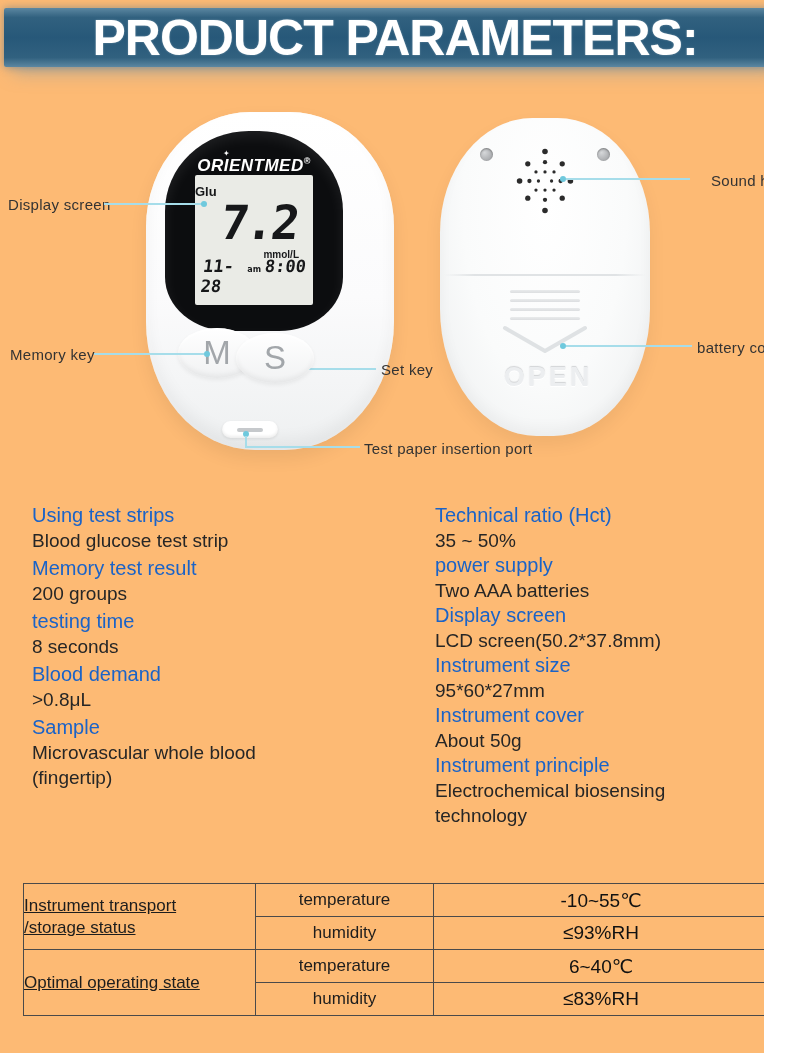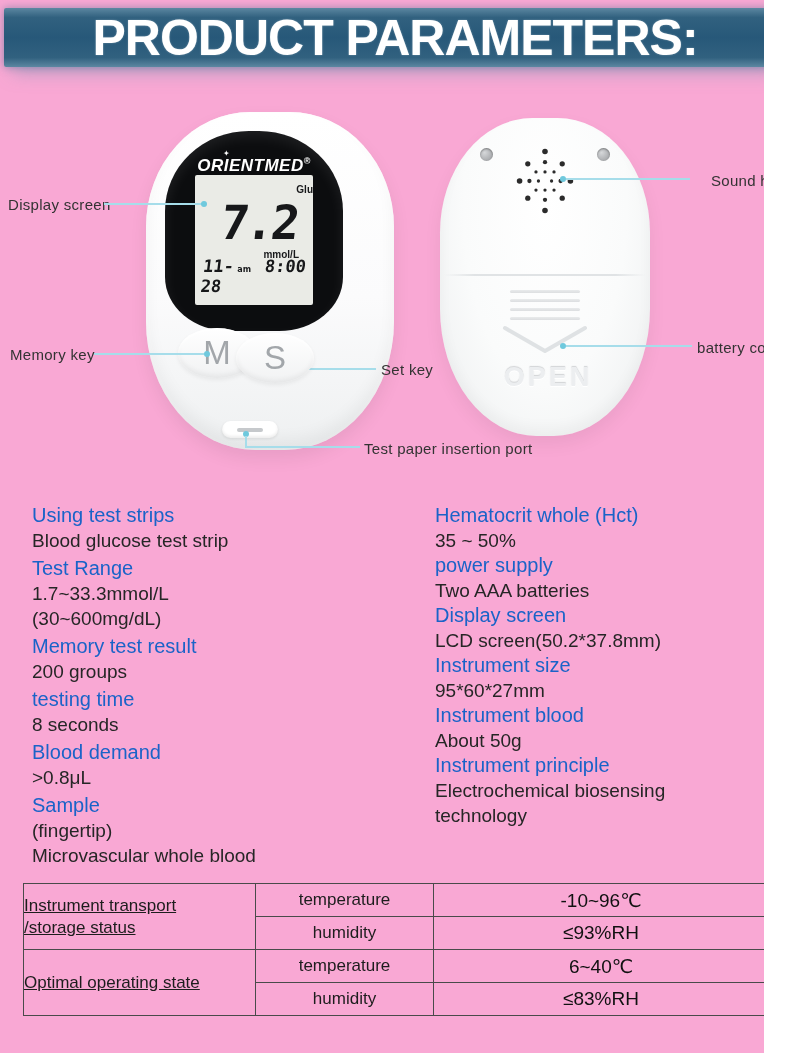--- a/index.html
+++ b/index.html
@@ -1,16 +1,16 @@
 <!DOCTYPE html>
 <html><head>
 <meta charset="utf-8">
 <style>
   html,body{margin:0;padding:0;background:#ffffff;}
-  .page{position:relative;width:764px;height:1053px;background:#f9a8d4;overflow:hidden;
+  .page{position:relative;width:764px;height:1053px;background:#fdba74;overflow:hidden;
         font-family:"Liberation Sans","DejaVu Sans",sans-serif;}
 
   
   .title-bar{position:absolute;left:4px;top:8px;width:782px;height:59px;
     background:linear-gradient(180deg,#5c87a1 0%,#31617f 16%,#275879 50%,#31617f 84%,#5c87a1 100%);
     border-radius:2px;
     box-shadow:0 0 9px rgba(70,110,140,.55),0 14px 18px -9px rgba(110,150,180,.5);
     display:flex;align-items:center;justify-content:center;}
   .title-bar span{color:#ffffff;font-size:50px;font-weight:bold;letter-spacing:-1px;
     text-shadow:0 0 2px rgba(255,255,255,.35);}
@@ -28,28 +28,28 @@
     box-shadow:inset 0 -10px 16px rgba(0,0,0,.05),inset 0 4px 8px rgba(255,255,255,.8),0 8px 18px rgba(0,0,0,.07);}
   .panel{position:absolute;left:19px;top:19px;width:178px;height:200px;background:#0c0d0f;
     border-radius:84px 84px 64px 64px / 80px 80px 54px 54px;
     box-shadow:inset 0 6px 14px rgba(255,255,255,.08);}
   .logo{position:relative;margin-top:25px;text-align:center;color:#fff;font-style:italic;
     font-weight:bold;font-size:17px;letter-spacing:.5px;}
   .logo sup{font-size:9px;font-style:normal;}
   .logo-star{position:absolute;left:58px;top:-7px;font-size:8px;font-style:normal;color:#fff;}
   .lcd{position:absolute;left:30px;top:44px;width:118px;height:130px;background:#eaebe6;
     border-radius:2px;color:#17181a;}
-  .lcd-glu{margin-top:9px;text-align:right;font-size:10px;font-weight:bold;}
+  .lcd-glu{margin-top:9px;text-align:left;font-size:13px;font-weight:bold;}
   .lcd-value{position:absolute;right:16px;top:20px;font-family:"DejaVu Sans Mono",monospace;
     font-weight:bold;font-size:47px;transform:skewX(-7deg);letter-spacing:-3px;}
   .lcd-unit{position:absolute;right:14px;top:74px;font-size:10px;font-weight:bold;}
   .lcd-bottom{position:absolute;left:7px;right:7px;bottom:9px;display:flex;align-items:baseline;
     font-family:"DejaVu Sans Mono",monospace;font-weight:bold;}
   .lcd-date,.lcd-time{font-size:17px;transform:skewX(-7deg);}
-  .lcd-ampm{font-size:8px;margin-left:auto;margin-right:14px;font-family:"DejaVu Sans",sans-serif;}
+  .lcd-ampm{font-size:8px;margin-left:auto;margin-right:4px;font-family:"DejaVu Sans",sans-serif;}
   .btn{position:absolute;width:78px;height:50px;border-radius:50%;
     background:linear-gradient(180deg,#ffffff,#f1f2f3);
     box-shadow:inset 0 2px 3px rgba(255,255,255,.9),inset 0 -3px 5px rgba(0,0,0,.05),0 2px 4px rgba(0,0,0,.06);
     display:flex;align-items:center;justify-content:center;color:#a2a6aa;font-size:33px;}
   .btn-m{left:32px;top:216px;}
   .btn-s{left:90px;top:221px;z-index:2;}
   .port{position:absolute;left:76px;top:309px;width:56px;height:17px;border-radius:9px;background:#fff;
     box-shadow:inset 0 -2px 3px rgba(0,0,0,.07),0 1px 3px rgba(0,0,0,.09);
     display:flex;align-items:center;justify-content:center;}
   .slot{width:26px;height:4px;background:#c6c9cc;border-radius:2px;}
@@ -191,62 +191,57 @@
   <div class="dot" style="left:560px;top:343px;"></div>
   <div class="lead" style="left:566px;top:345px;width:126px;"></div>
   <div class="callout" style="left:697px;top:339px;">battery cover</div>
 
   <div class="col col-left">
     <div class="spec-item">
       <div class="spec-label">Using test strips</div>
       <div class="spec-value">Blood glucose test strip</div>
     </div>
     <div class="spec-item">
-      <div class="spec-label">Test Range</div>
-      <div class="spec-value">1.7~33.3mmol/L</div>
-      <div class="spec-value">(30~600mg/dL)</div>
-    </div>
-    <div class="spec-item">
       <div class="spec-label">Memory test result</div>
       <div class="spec-value">200 groups</div>
     </div>
     <div class="spec-item">
       <div class="spec-label">testing time</div>
       <div class="spec-value">8 seconds</div>
     </div>
     <div class="spec-item">
       <div class="spec-label">Blood demand</div>
       <div class="spec-value">&gt;0.8μL</div>
     </div>
     <div class="spec-item">
       <div class="spec-label">Sample</div>
+      <div class="spec-value">Microvascular whole blood</div>
       <div class="spec-value">(fingertip)</div>
-      <div class="spec-value">Microvascular whole blood</div>
     </div>
   </div>
 
   <div class="col col-right">
     <div class="spec-item">
-      <div class="spec-label">Hematocrit whole (Hct)</div>
+      <div class="spec-label">Technical ratio (Hct)</div>
       <div class="spec-value">35 ~ 50%</div>
     </div>
     <div class="spec-item">
       <div class="spec-label">power supply</div>
       <div class="spec-value">Two AAA batteries</div>
     </div>
     <div class="spec-item">
       <div class="spec-label">Display screen</div>
       <div class="spec-value">LCD screen(50.2*37.8mm)</div>
     </div>
     <div class="spec-item">
       <div class="spec-label">Instrument size</div>
       <div class="spec-value">95*60*27mm</div>
     </div>
     <div class="spec-item">
-      <div class="spec-label">Instrument blood</div>
+      <div class="spec-label">Instrument cover</div>
       <div class="spec-value">About 50g</div>
     </div>
     <div class="spec-item">
       <div class="spec-label">Instrument principle</div>
       <div class="spec-value">Electrochemical biosensing</div>
       <div class="spec-value">technology</div>
     </div>
   </div>
 
   <table class="env-table">
@@ -255,21 +250,21 @@
         <col style="width:178px">
         <col style="width:335px">
       </colgroup>
     <tbody>
         <tr>
       <td rowspan="2" class="cell-group">
         <div>Instrument transport</div>
         <div>/storage status</div>
       </td>
       <td class="cell-param">temperature</td>
-      <td class="cell-val">-10~96℃</td>
+      <td class="cell-val">-10~55℃</td>
     </tr>
     <tr>
       <td class="cell-param">humidity</td>
       <td class="cell-val">≤93%RH</td>
     </tr>
     <tr>
       <td rowspan="2" class="cell-group">
         <div>Optimal operating state</div>
       </td>
       <td class="cell-param">temperature</td>

